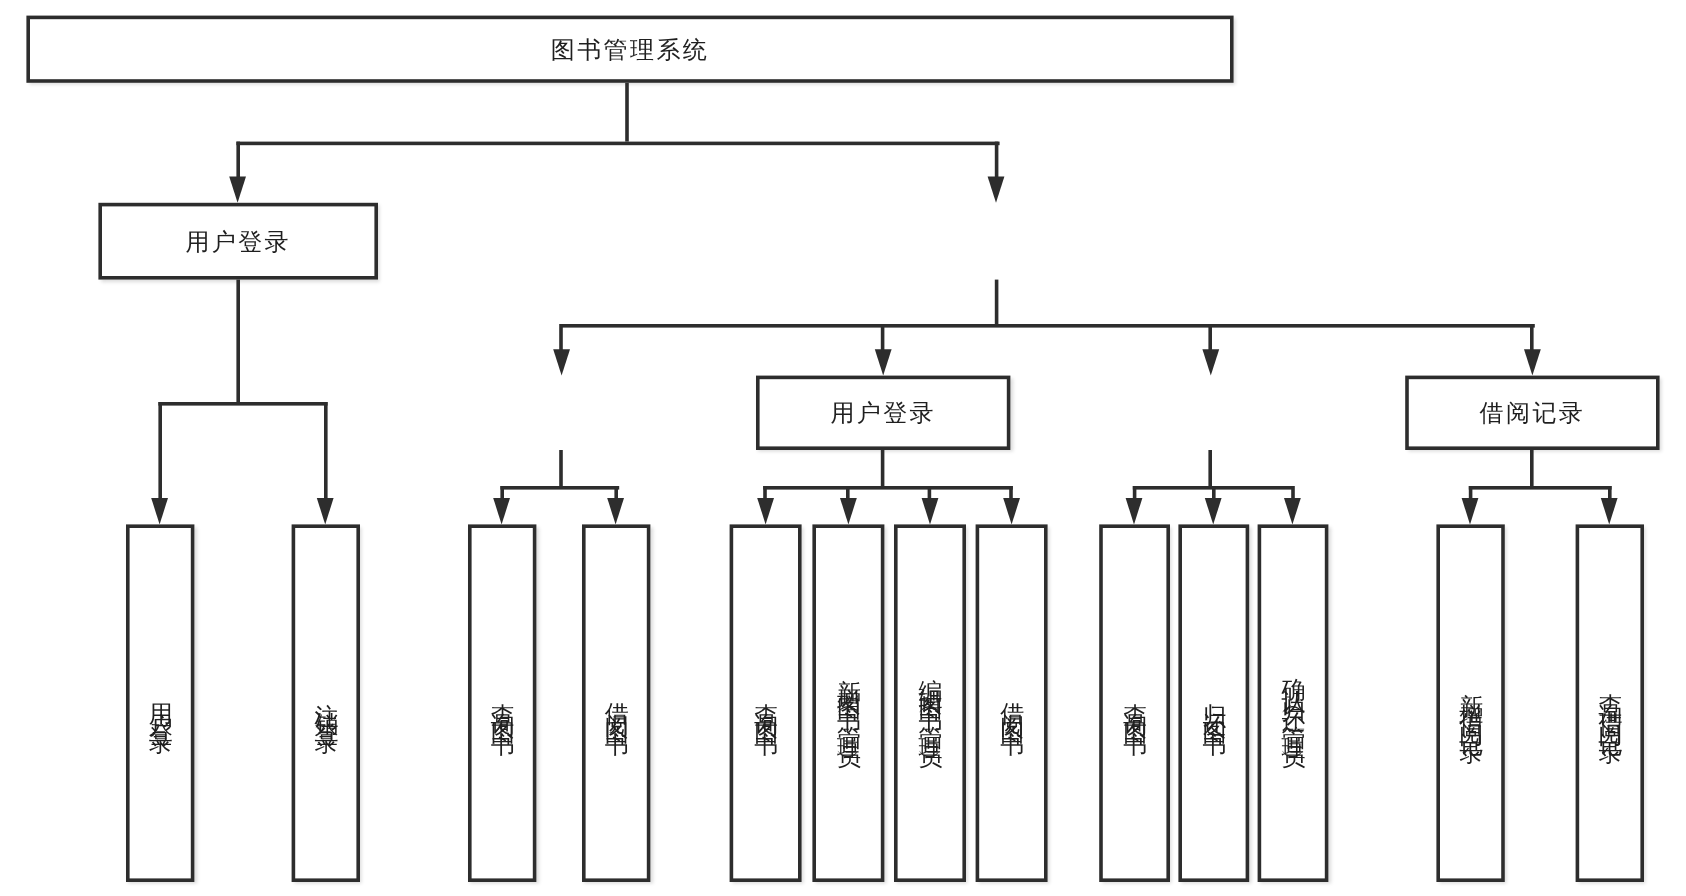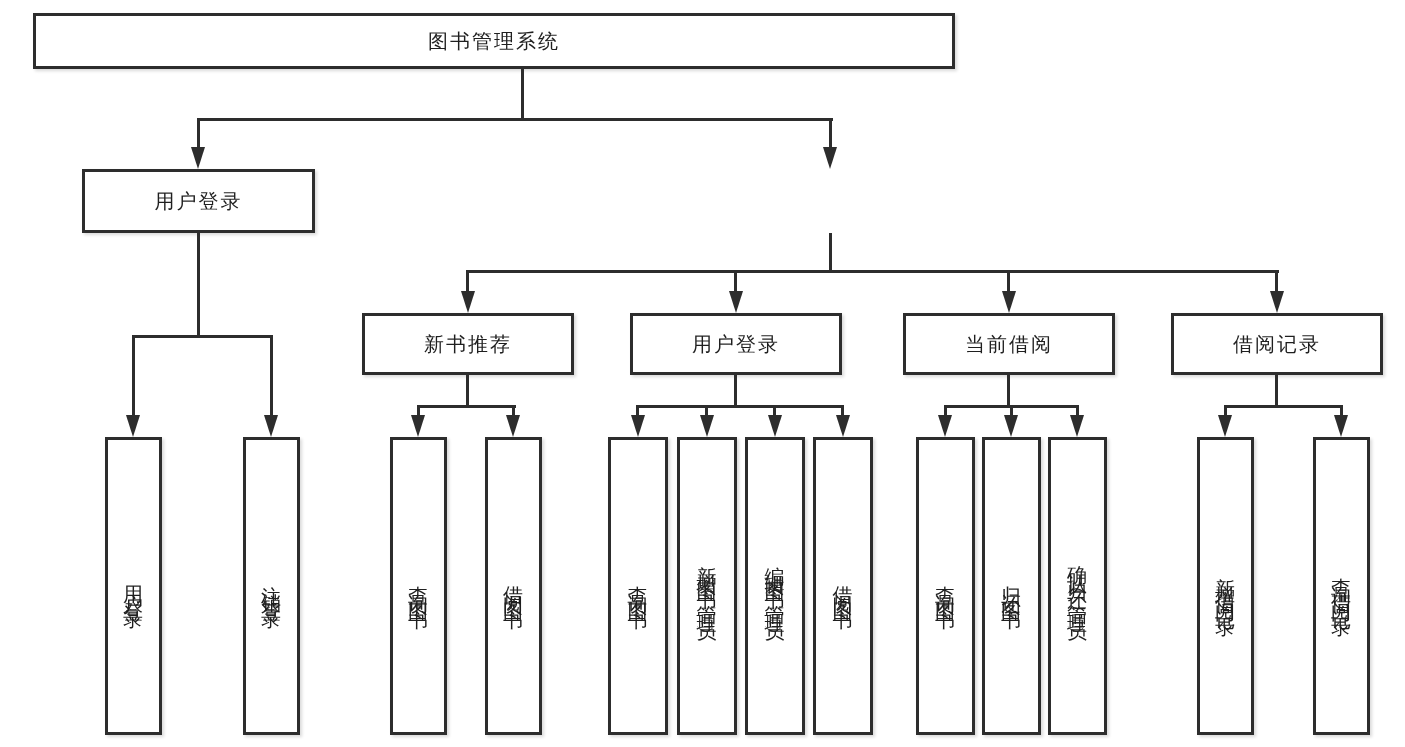--- a/index.html
+++ b/index.html
@@ -28,21 +28,21 @@
   .watermark{
     position:absolute;left:1186px;top:716px;font-size:17px;
     color:var(--watermark,#b3b6bc);letter-spacing:1px;white-space:nowrap;
   }
 </style>
 </head>
 <body>
 
 <div class="stage">
 
-  <div class="box" style="left:33px;top:13px;width:922px;height:56px">
+  <div class="box" style="left:22px;top:13px;width:1006px;height:56px">
     <span>图书管理系统</span>
   </div>
 
   <div class="lv" style="left:521px;top:69px;height:49px"></div>
   <div class="lh" style="left:197px;top:118px;width:636px"></div>
   <div class="lv" style="left:197px;top:118px;height:30px"></div>
   <div class="arr" style="left:191px;top:147px"></div>
   <div class="lv" style="left:829px;top:118px;height:30px"></div>
   <div class="arr" style="left:823px;top:147px"></div>
 
@@ -61,28 +61,22 @@
   <div class="lh" style="left:467px;top:270px;width:812px"></div>
   <div class="lv" style="left:466px;top:270px;height:22px"></div>
   <div class="arr" style="left:461px;top:291px"></div>
   <div class="lv" style="left:734px;top:270px;height:22px"></div>
   <div class="arr" style="left:729px;top:291px"></div>
   <div class="lv" style="left:1007px;top:270px;height:22px"></div>
   <div class="arr" style="left:1002px;top:291px"></div>
   <div class="lv" style="left:1275px;top:270px;height:22px"></div>
   <div class="arr" style="left:1270px;top:291px"></div>
 
-  <div class="box" style="left:362px;top:313px;width:212px;height:62px">
-    <span>新书推荐</span>
-  </div>
   <div class="box" style="left:630px;top:313px;width:212px;height:62px">
     <span>用户登录</span>
-  </div>
-  <div class="box" style="left:903px;top:313px;width:212px;height:62px">
-    <span>当前借阅</span>
   </div>
   <div class="box" style="left:1171px;top:313px;width:212px;height:62px">
     <span>借阅记录</span>
   </div>
 
   <div class="lv" style="left:466px;top:375px;height:30px"></div>
   <div class="lh" style="left:417px;top:405px;width:99px"></div>
   <div class="lv" style="left:417px;top:405px;height:11px"></div>
   <div class="arr" style="left:411px;top:415px"></div>
   <div class="lv" style="left:512px;top:405px;height:11px"></div>

